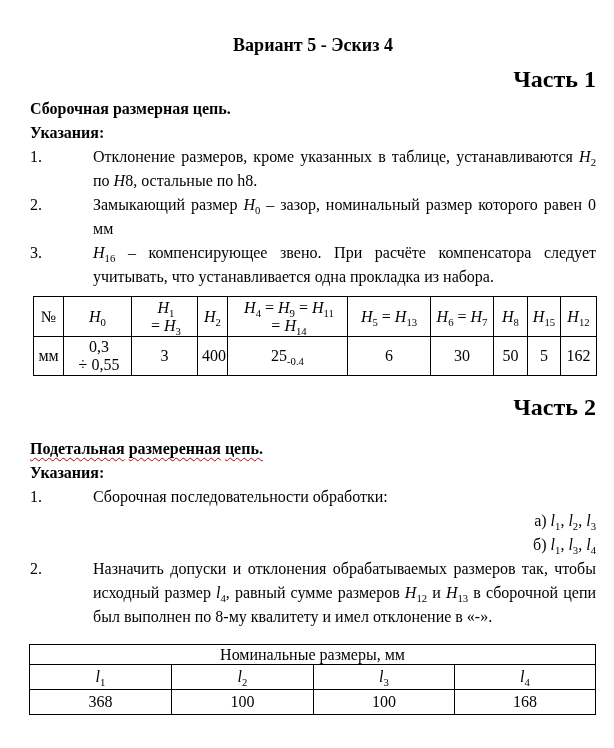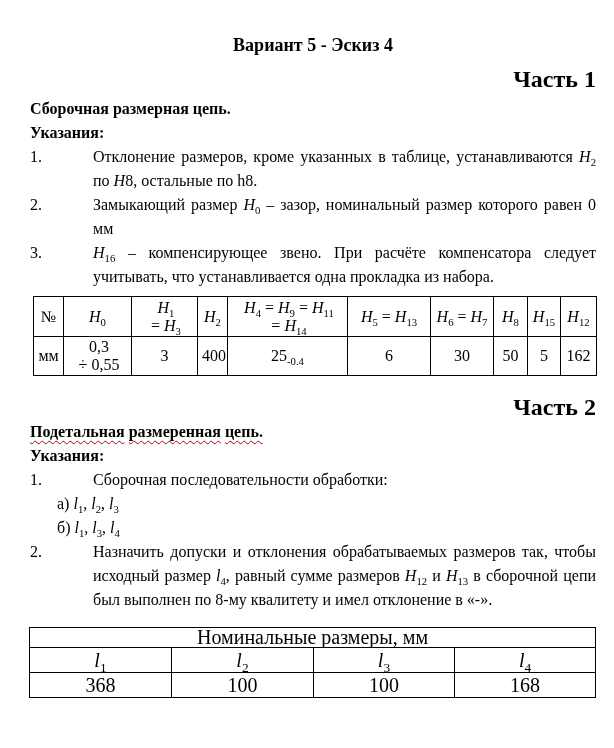--- a/index.html
+++ b/index.html
@@ -15,29 +15,29 @@
 
   .doc-title {
     text-align: center; font-weight: bold; font-size: 18px;
     line-height: 22px; margin: 0 0 0 0;
   }
   .part-heading {
     text-align: right; font-weight: bold; font-size: 24px;
     line-height: 21px;
   }
   .part1-heading { margin-top: 13px; margin-bottom: 7px; }
-  .part2-heading { margin-top: 21px; margin-bottom: 2px; }
+  .part2-heading { margin-top: 21px; margin-bottom: 19px; }
 
   p.line { margin: 0; line-height: 24px; font-weight: bold; }
 
   .oli { display: flex; line-height: 24px; }
   .oli .num { flex: none; width: 27px; }
   .oli .li-body { flex: 1; text-align: justify; margin-left: 36px; }
 
-  .option { padding-left: 27px; line-height: 24px; }
+  .option { padding-left: 27px; line-height: 24px; text-align: right; }
   .option .opt-label { margin-right: 4px; }
 
   i { font-style: italic; }
   sub { font-size: 67%; line-height: 0; }
 
   .wavy {
     text-decoration-line: underline;
     text-decoration-style: wavy;
     text-decoration-color: #c00000;
     text-decoration-thickness: 1px;
@@ -46,21 +46,21 @@
 
   table { border-collapse: collapse; table-layout: fixed; }
   td { border: 1px solid #000; padding: 1px 4px; vertical-align: middle; text-align: center; overflow: hidden; }
 
   .t1 { width: 563px; margin: 7px 0 0 3px; font-size: 16px; }
   .t1 td { line-height: 18px; }
   .t1 .hrow td { height: 37px; }
   .t1 .drow td { height: 35px; line-height: 18px; }
   .t1 td.al { text-align: center; padding-left: 7px; }
 
-  .t2 { width: 566px; margin: 15px 0 0 -1px; font-size: 20px; }
+  .t2 { width: 566px; margin: 15px 0 0 -1px; font-size: 16px; }
   .t2 .caprow td { height: 17px; line-height: 17px; }
   .t2 .hrow td { height: 22px; line-height: 20px; }
   .t2 .drow td { height: 22px; line-height: 20px; }
 </style>
 </head>
 <body>
 
 <div class="page">
 
   <div class="doc-title">Вариант 5 - Эскиз 4</div>

